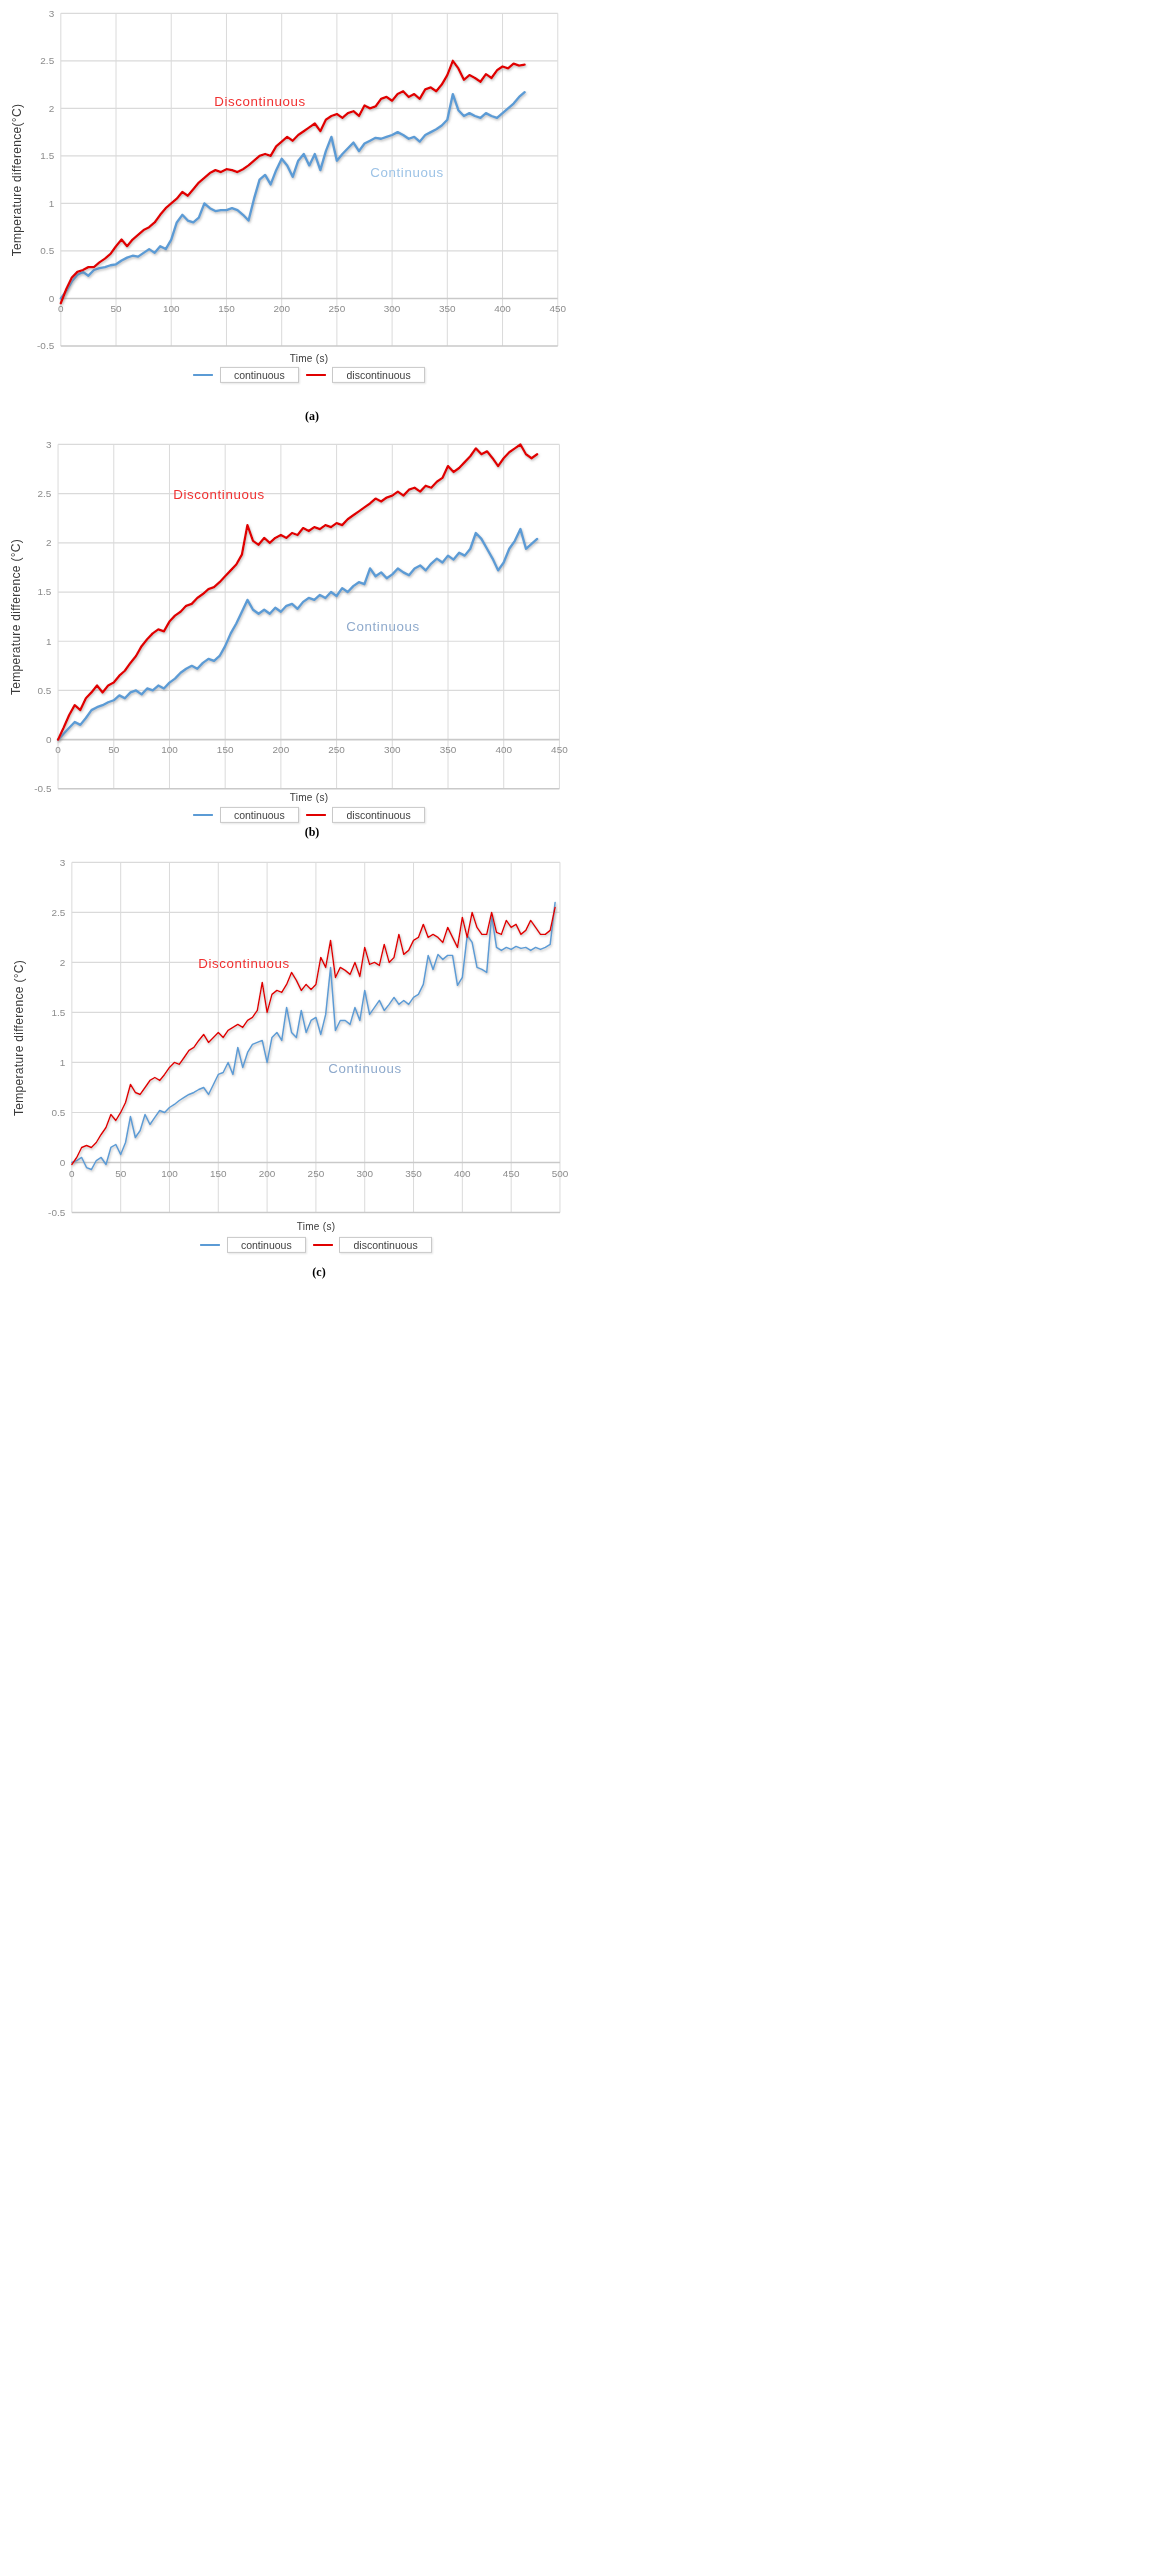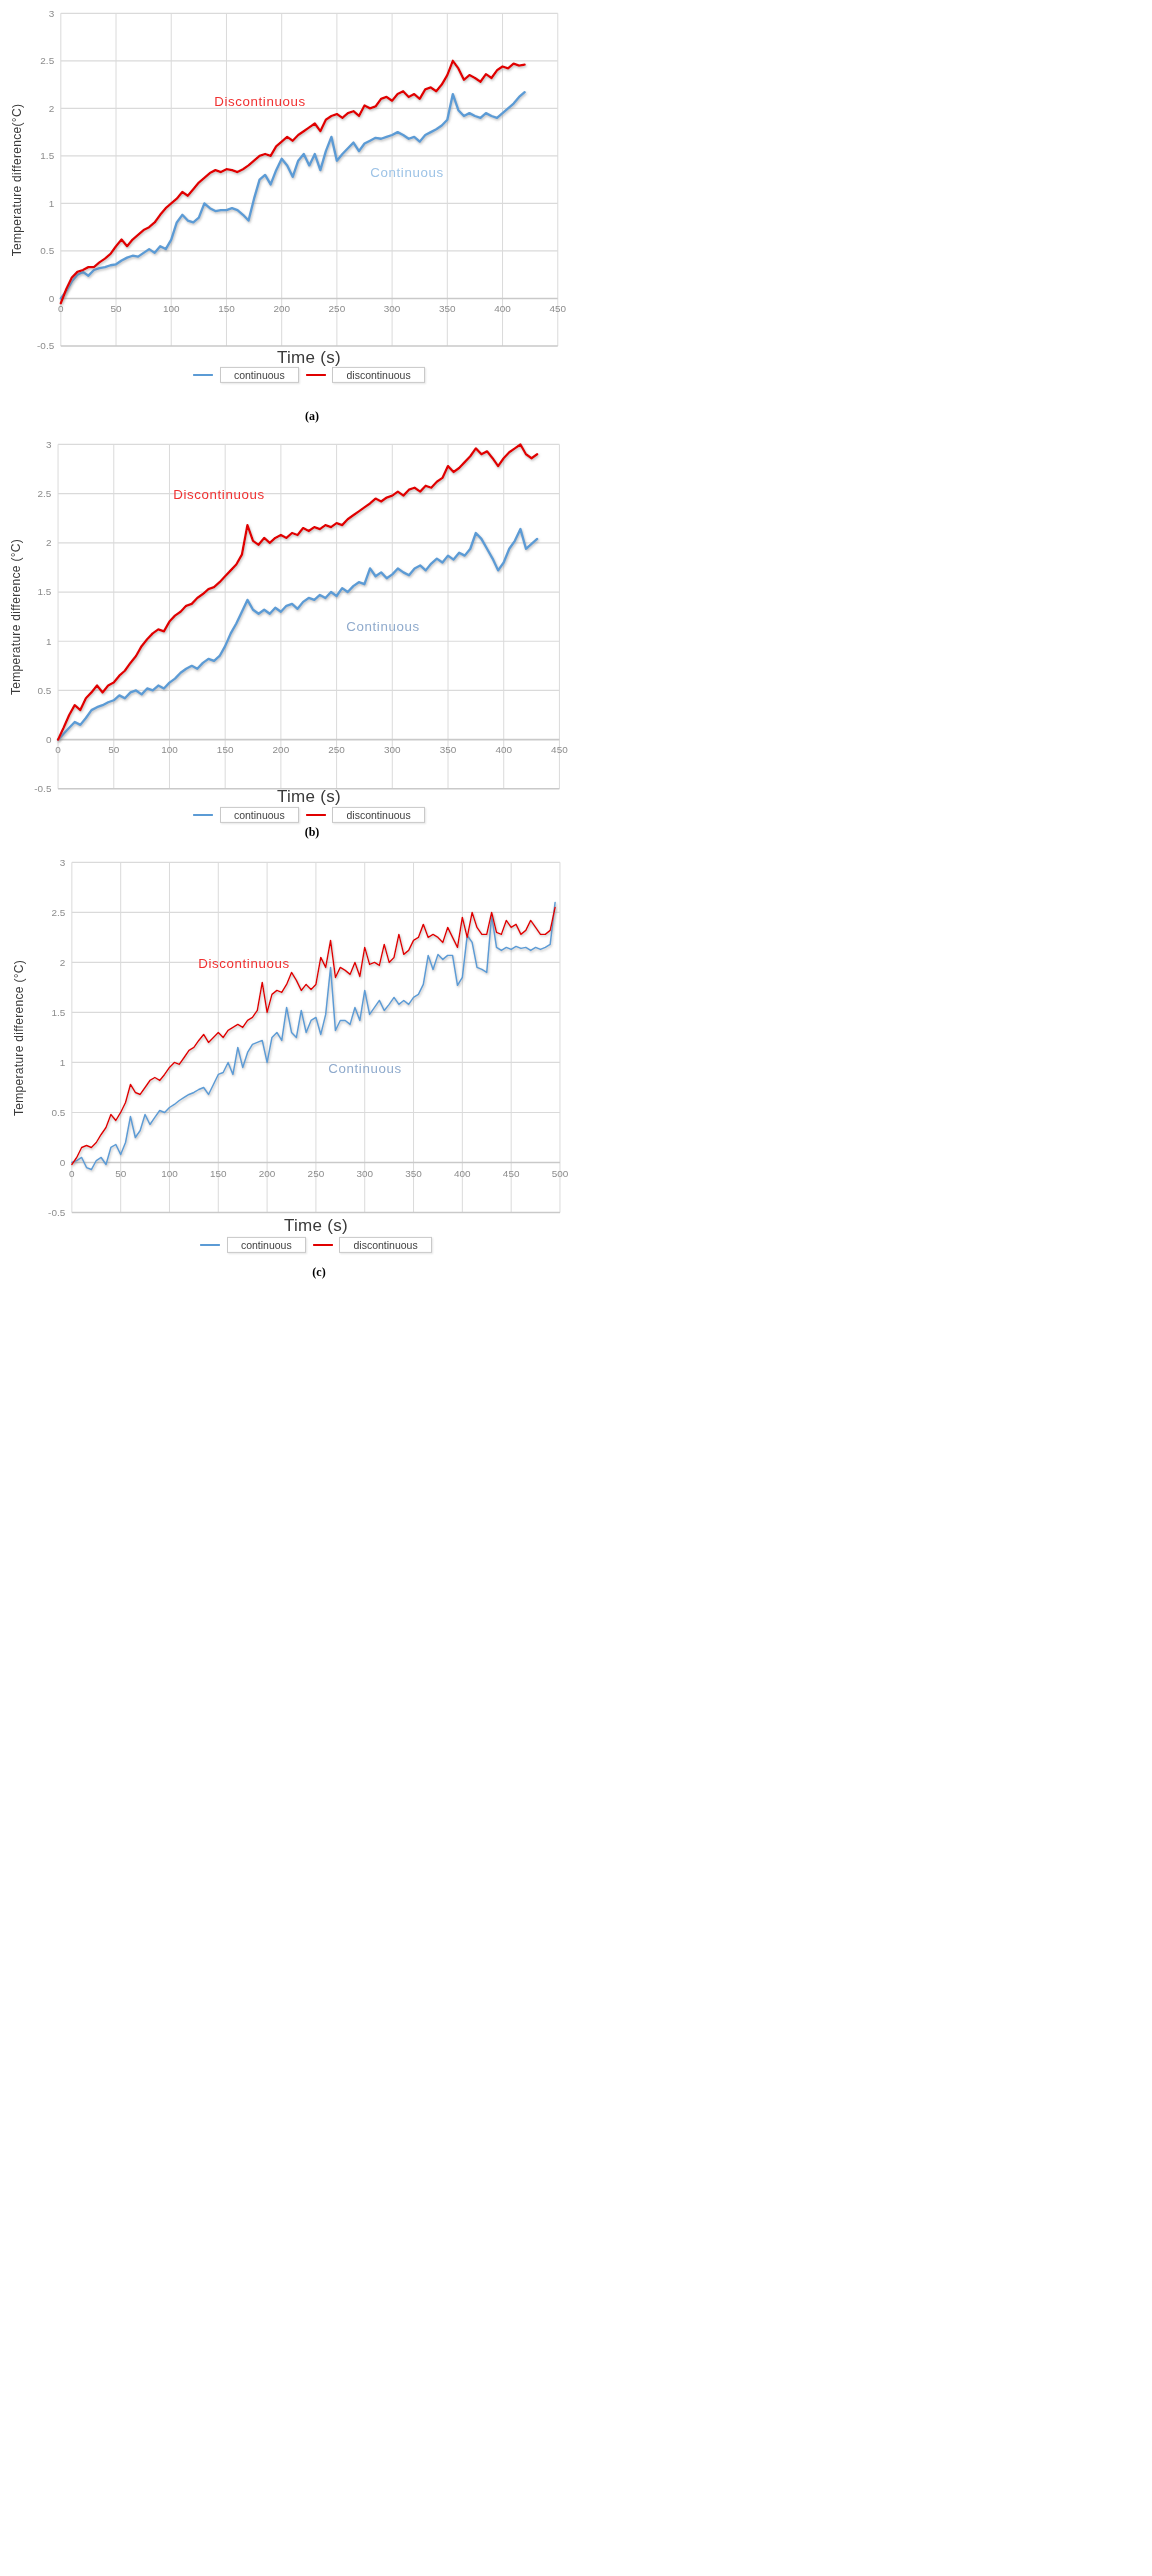--- a/index.html
+++ b/index.html
@@ -2,21 +2,21 @@
 <html style="font-size:8.8px"><head>
 <meta charset="utf-8">
 <style>
   html,body{margin:0;padding:0;background:#ffffff;}
   .figure{position:relative;width:576px;height:1288px;background:#fff;
           font-family:"Liberation Sans",sans-serif;overflow:hidden;}
   #plot-canvas{position:absolute;left:0;top:0;}
   .ytitle{position:absolute;transform:translate(-50%,-50%) rotate(-90deg);
           font-size:12px;color:#3a3a3a;white-space:nowrap;letter-spacing:0.3px;}
   .xtitle{position:absolute;transform:translate(-50%,-50%);
-          font-size:17px;color:#3a3a3a;white-space:nowrap;letter-spacing:0.3px;}
+          font-size:10px;color:#3a3a3a;white-space:nowrap;letter-spacing:0.3px;}
   .anno{position:absolute;transform:translate(-50%,-50%);font-size:13.3px;
         letter-spacing:0.6px;white-space:nowrap;}
   .legend{position:absolute;transform:translate(-50%,-50%);display:flex;
           align-items:center;gap:6.6px;}
   .sw{display:inline-block;width:20px;height:2.2px;border-radius:0.6px;}
   .lbox{display:inline-block;border:0.6px solid #c9c9c9;background:#fff;
         padding:1.1px 13.3px;font-size:10.5px;color:#3f3f3f;white-space:nowrap;
         box-shadow:1.1px 1.1px 1.7px rgba(0,0,0,.10);}
   .caption{position:absolute;transform:translate(-50%,-50%);
            font-family:"Liberation Serif",serif;font-weight:bold;

